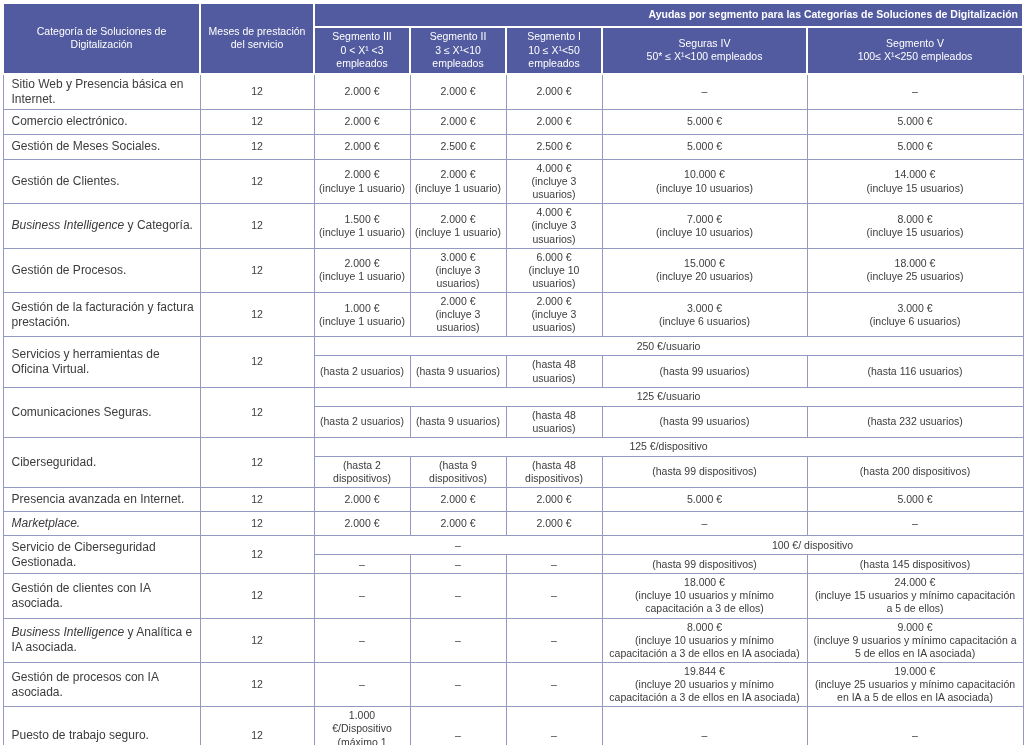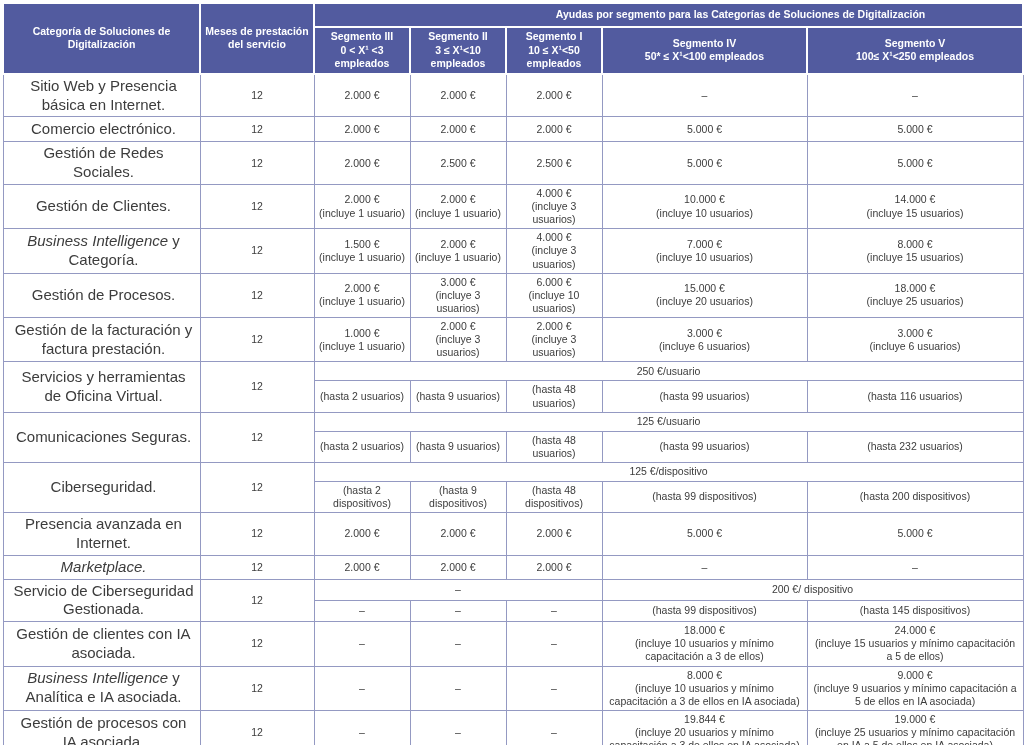--- a/index.html
+++ b/index.html
@@ -12,32 +12,32 @@
   col.c-cat{width:197px}
   col.c-mes{width:114px}
   col.c-s3{width:96px}
   col.c-s2{width:96px}
   col.c-s1{width:96px}
   col.c-s4{width:205px}
   col.c-s5{width:216px}
 
   th{
     background:#525b9f;color:#ffffff;border:2px solid #ffffff;
-    font-size:10.5px;font-weight:bold;padding:2px 4px;vertical-align:middle;
+    font-size:10.5px;font-weight:normal;padding:2px 4px;vertical-align:middle;
     line-height:1.3;
   }
-  th.band{text-align:center;padding-left:148px;height:18px;font-weight:bold}
+  th.band{text-align:right;padding-left:148px;height:18px;font-weight:bold}
   th.seg{height:32px}
   th .seg-line{text-align:center}
 
   td{
     border:1px solid #9499c2;font-size:10.5px;text-align:center;
     vertical-align:middle;padding:2px 4px;white-space:pre-line;line-height:1.25;
   }
-  td.cat{text-align:center;padding:2px 4px 2px 8px;font-size:15px;white-space:normal}
+  td.cat{text-align:left;padding:2px 4px 2px 8px;font-size:12px;white-space:normal}
   td.cat i{font-style:italic}
 
   tr.h25{height:25px}
   tr.h35{height:35px}
   tr.h19{height:19px}
   tr.h24{height:24px}
   tr.h44{height:44px}
   tr.h34{height:34px}
 </style>
 </head>
@@ -68,21 +68,21 @@
         </th>
         <th class="seg">
           <div class="seg-line">Segmento II</div>
           <div class="seg-line">3 ≤ X¹&lt;10 empleados</div>
         </th>
         <th class="seg">
           <div class="seg-line">Segmento I</div>
           <div class="seg-line">10 ≤ X¹&lt;50 empleados</div>
         </th>
         <th class="seg">
-          <div class="seg-line">Segmento IV</div>
+          <div class="seg-line">Seguras IV</div>
           <div class="seg-line">50* ≤ X¹&lt;100 empleados</div>
         </th>
         <th class="seg">
           <div class="seg-line">Segmento V</div>
           <div class="seg-line">100≤ X¹&lt;250 empleados</div>
         </th>
       </tr>
     </thead>
     <tbody>
 
@@ -100,21 +100,21 @@
         <td class="cat">Comercio electrónico.</td>
         <td>12</td>
         <td>2.000 €</td>
         <td>2.000 €</td>
         <td>2.000 €</td>
         <td>5.000 €</td>
         <td>5.000 €</td>
       </tr>
 
       <tr class="h25">
-        <td class="cat">Gestión de Redes Sociales.</td>
+        <td class="cat">Gestión de Meses Sociales.</td>
         <td>12</td>
         <td>2.000 €</td>
         <td>2.500 €</td>
         <td>2.500 €</td>
         <td>5.000 €</td>
         <td>5.000 €</td>
       </tr>
 
       <tr class="h35">
         <td class="cat">Gestión de Clientes.</td>
@@ -232,21 +232,21 @@
         <td>2.000 €</td>
         <td>2.000 €</td>
         <td>–</td>
         <td>–</td>
       </tr>
 
       <tr class="h19">
         <td class="cat" rowspan="2">Servicio de Ciberseguridad Gestionada.</td>
         <td rowspan="2">12</td>
         <td colspan="3">–</td>
-        <td colspan="2">200 €/ dispositivo</td>
+        <td colspan="2">100 €/ dispositivo</td>
       </tr>
       <tr class="h19">
         <td>–</td>
         <td>–</td>
         <td>–</td>
         <td>(hasta 99 dispositivos)</td>
         <td>(hasta 145 dispositivos)</td>
       </tr>
 
       <tr class="h44">

